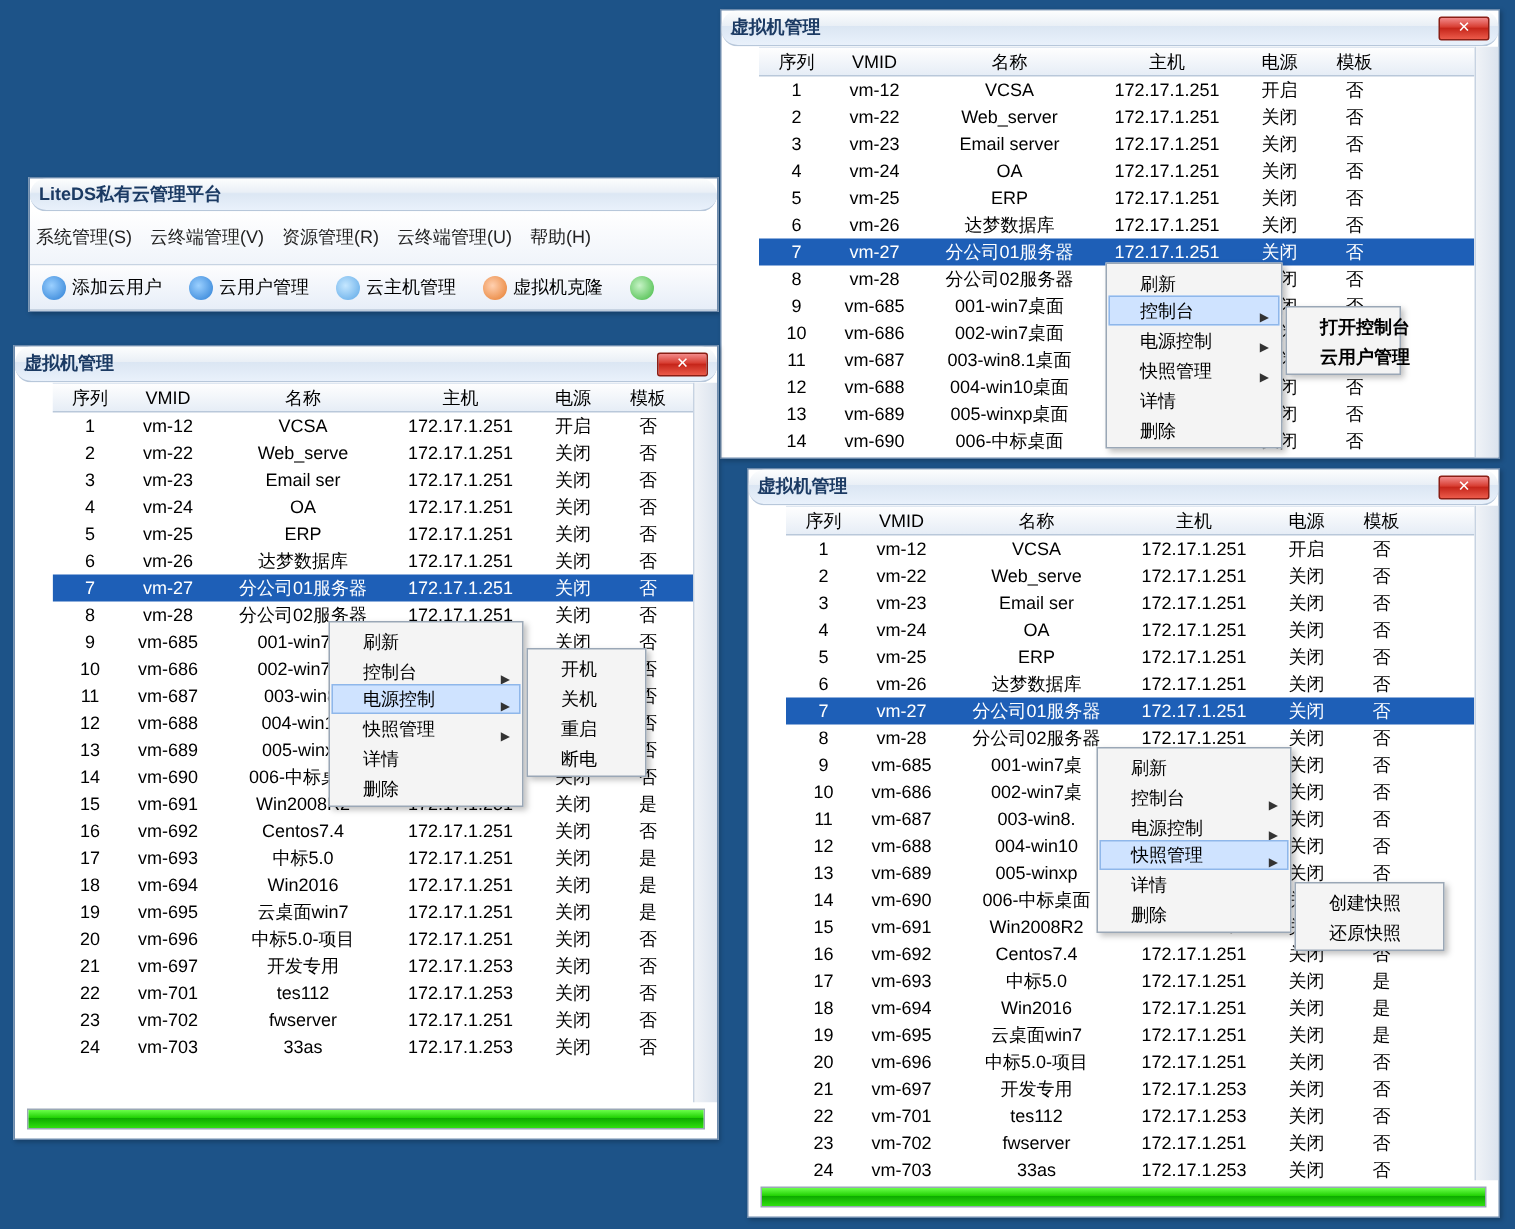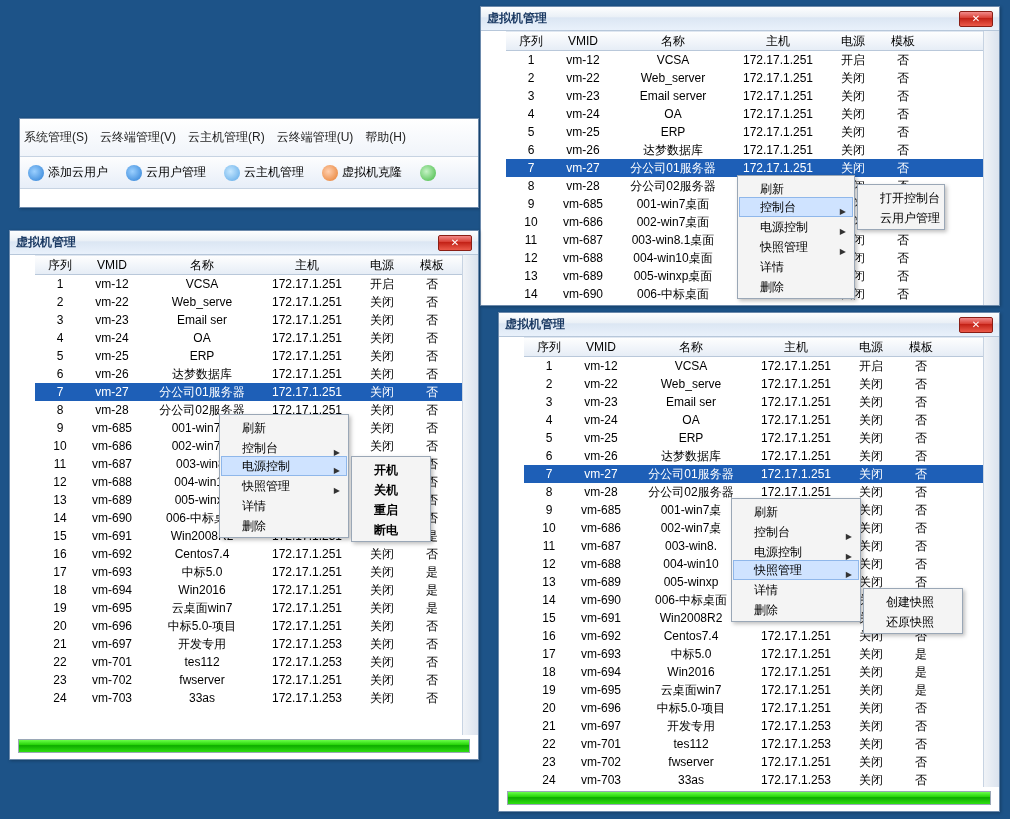--- a/index.html
+++ b/index.html
@@ -1,19 +1,19 @@
 <!DOCTYPE html>
 <html><head>
 <meta charset="utf-8">
 <style>
   * { box-sizing: border-box; font-family: "Microsoft YaHei", Tahoma, Arial, sans-serif; font-size: 12px; }
   body { margin:0; background:#1D5388; width:1010px; height:819px; overflow:hidden; position:relative; }
 
   .win { position:absolute; background:#fff; border:1px solid #6c8aac; box-shadow:1px 1px 3px rgba(0,0,0,0.25); display:flex; flex-direction:column; }
-  .titlebar { height:24px; background:linear-gradient(#fdfefe,#e9eff6 45%,#dbe6f3 46%,#e9f1fb); display:flex; align-items:center; padding:0 6px; border-bottom:1px solid #b7c7da; }
+  .titlebar { height:24px; background:linear-gradient(#fdfefe,#e9eff6 45%,#dbe6f3 46%,#e9f1fb); display:flex; align-items:center; padding:0 6px; border-bottom:1px solid #b7c7da;border-radius:11px; }
   .titlebar .ttl { flex:1; font-weight:bold; color:#1b3a63; font-size:12px; }
   .close-btn { width:34px; height:16px; background:linear-gradient(#f28a8a,#d63a2e 45%,#c32217 46%,#eb5a4a); border:1px solid #8a1e15; border-radius:2px; color:#fff; font-size:10px; text-align:center; line-height:13px; cursor:pointer; }
 
   .menubar { height:38px; background:linear-gradient(#ffffff,#f0f4fa); border-bottom:1px solid #c7d3e2; display:flex; align-items:center; padding:0 4px; gap:12px; }
   .menubar span { cursor:default; color:#222; }
 
   .toolbar { height:32px; background:linear-gradient(#fdfdfe,#e7eef8); border-bottom:1px solid #c7d3e2; display:flex; align-items:center; padding:0 4px; gap:10px; }
   .toolbar .tbtn { display:flex; align-items:flex-end; gap:4px; cursor:pointer; padding:2px 4px; }
   .icon-circ { width:16px; height:16px; border-radius:50%; display:inline-block; }
 
@@ -37,24 +37,27 @@
 
   .progress { height:14px; margin:4px 8px 6px 8px; border:1px solid #9aa7b6; background:#fff; position:relative; }
   .progress .fill { height:100%; background:linear-gradient(#6aff4a,#1ecf00 45%,#0eaa00 46%,#2fe010); width:100%; }
 
   .scrollbar-v { width:16px; background:linear-gradient(to right,#f0f3f7,#dbe3ee); border-left:1px solid #c7d3e2; }
 </style>
 </head>
 <body>
 
 <div class="win" style="left:19px; top:118px; width:460px; height:90px;">
+  <div class="titlebar">
+    <span class="ttl">LiteDS私有云管理平台</span>
+  </div>
   <div class="menubar">
     <span>系统管理(S)</span>
     <span>云终端管理(V)</span>
-    <span>云主机管理(R)</span>
+    <span>资源管理(R)</span>
     <span>云终端管理(U)</span>
     <span>帮助(H)</span>
   </div>
   <div class="toolbar">
     <div class="tbtn">
       <span class="icon-circ" style="background:radial-gradient(circle at 40% 40%,#9bd0ff,#2a7dd4);"></span>
       <span>添加云用户</span>
     </div>
     <div class="tbtn">
       <span class="icon-circ" style="background:radial-gradient(circle at 40% 40%,#9bd0ff,#2a7dd4);"></span>
@@ -224,21 +227,21 @@
       <span>快照管理</span>
       <span class="arrow">▶</span>
     </div>
   <div class="mi">
       <span>详情</span>
     </div>
   <div class="mi">
       <span>删除</span>
     </div>
 </div>
-<div class="ctx" style="left:857px; top:184px; width:88px;">
+<div class="ctx" style="left:857px; top:204px; width:77px;font-weight:bold;">
   <div class="mi">
       <span>打开控制台</span>
     </div>
   <div class="mi">
       <span>云用户管理</span>
     </div>
 </div>
 
 <div class="win" id="winLeft" style="left:9px; top:230px; width:470px; height:530px;">
   <div class="titlebar">
@@ -472,21 +475,21 @@
       <span>快照管理</span>
       <span class="arrow">▶</span>
     </div>
   <div class="mi">
       <span>详情</span>
     </div>
   <div class="mi">
       <span>删除</span>
     </div>
 </div>
-<div class="ctx" style="left:351px; top:456px; width:80px;font-weight:bold;">
+<div class="ctx" style="left:351px; top:432px; width:80px;">
   <div class="mi">
       <span>开机</span>
     </div>
   <div class="mi">
       <span>关机</span>
     </div>
   <div class="mi">
       <span>重启</span>
     </div>
   <div class="mi">

